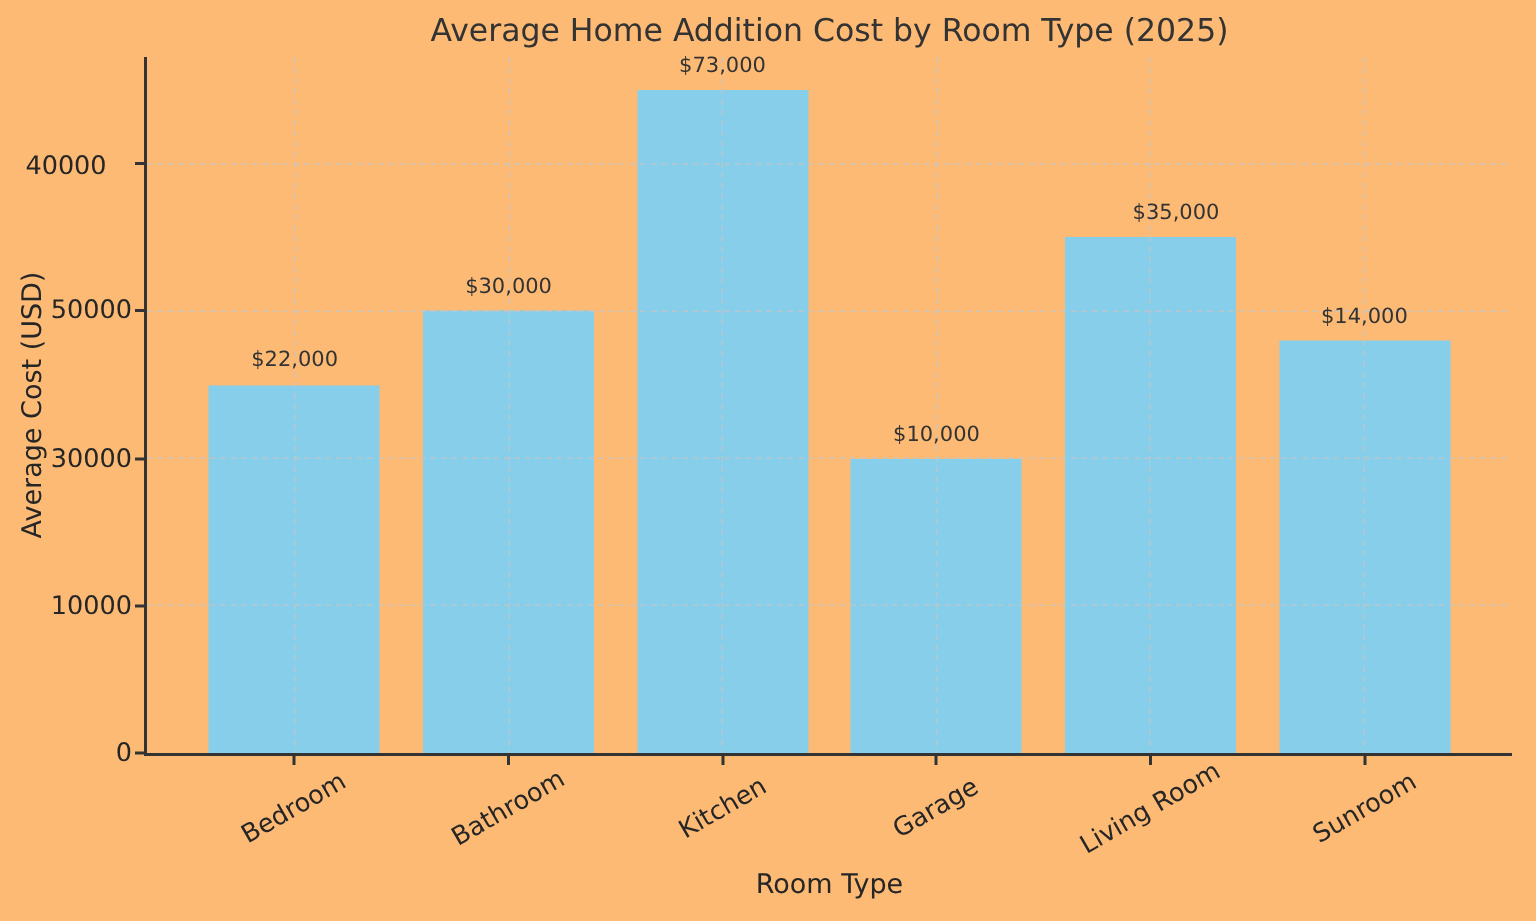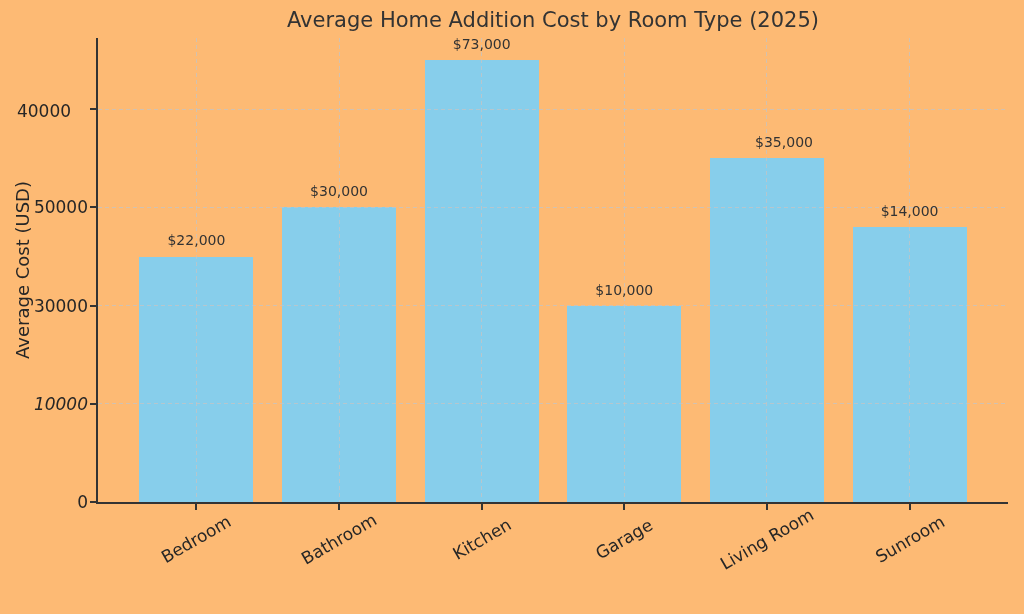--- a/index.html
+++ b/index.html
@@ -88,21 +88,21 @@
       </div>
   </div>
 
   <div class="spine spine-left"></div>
   <div class="spine spine-bottom"></div>
 
   <div id="yticks">
       <div class="tick-mark" style="left: 90px; top: 501px; width: 7px; height: 2px;"></div>
       <div class="y-tick-label" style="top: 492px;">0</div>
       <div class="tick-mark" style="left: 90px; top: 402.799px; width: 7px; height: 2px;"></div>
-      <div class="y-tick-label" style="top: 393.799px; font-style: italic;">10000</div>
+      <div class="y-tick-label" style="top: 393.799px;">10000</div>
       <div class="tick-mark" style="left: 90px; top: 304.598px; width: 7px; height: 2px;"></div>
       <div class="y-tick-label" style="top: 295.598px;">30000</div>
       <div class="tick-mark" style="left: 90px; top: 206.397px; width: 7px; height: 2px;"></div>
       <div class="y-tick-label" style="top: 197.397px;">50000</div>
       <div class="tick-mark" style="left: 90px; top: 108.196px; width: 7px; height: 2px;"></div>
       <div class="y-tick-label" style="top: 101px; text-align: center;">40000</div>
     </div>
   <div id="xticks">
       <div class="tick-mark" style="left: 195.417px; top: 503px; width: 2px; height: 7px;"></div>
       <div class="x-tick-label" style="left: 196.417px; top: 539px;">Bedroom</div>
@@ -111,14 +111,15 @@
       <div class="tick-mark" style="left: 480.683px; top: 503px; width: 2px; height: 7px;"></div>
       <div class="x-tick-label" style="left: 481.683px; top: 539px;">Kitchen</div>
       <div class="tick-mark" style="left: 623.317px; top: 503px; width: 2px; height: 7px;"></div>
       <div class="x-tick-label" style="left: 624.317px; top: 539px;">Garage</div>
       <div class="tick-mark" style="left: 765.95px; top: 503px; width: 2px; height: 7px;"></div>
       <div class="x-tick-label" style="left: 766.95px; top: 539px;">Living Room</div>
       <div class="tick-mark" style="left: 908.583px; top: 503px; width: 2px; height: 7px;"></div>
       <div class="x-tick-label" style="left: 909.583px; top: 539px;">Sunroom</div>
     </div>
 
+  <div class="axis-label x-axis-label">Room Type</div>
   <div class="axis-label y-axis-label">Average Cost (USD)</div>
 </div>
 
 </body></html>

